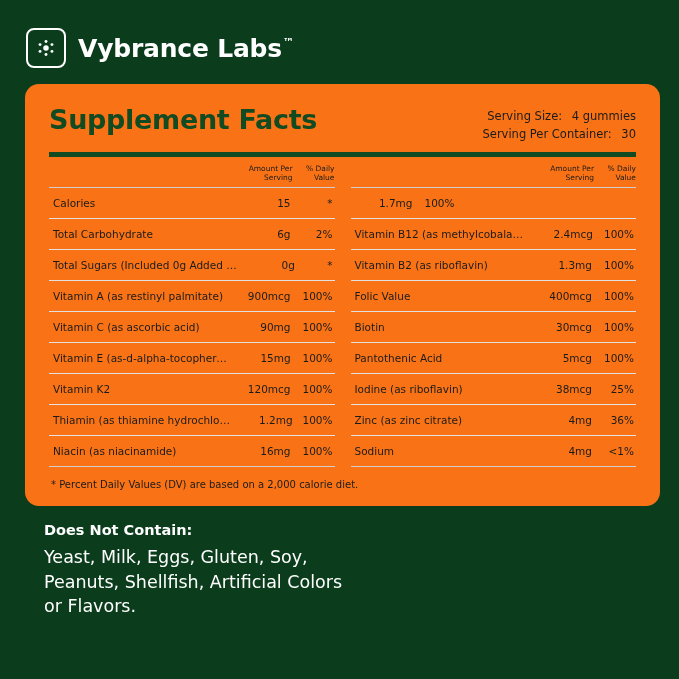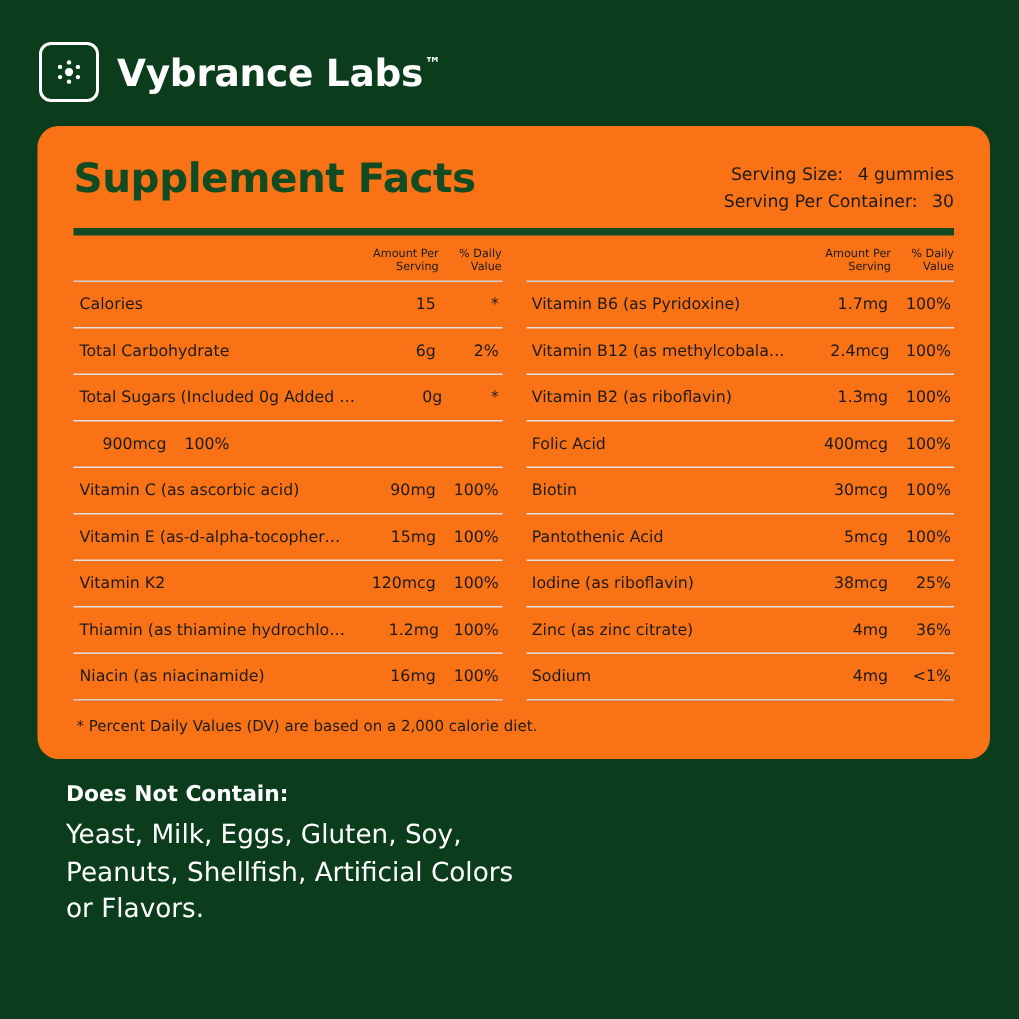--- a/index.html
+++ b/index.html
@@ -217,20 +217,21 @@
           <span class="f-name">Total Carbohydrate</span>
           <span class="f-amt">6g</span>
           <span class="f-dv">2%</span>
         </div>
         <div class="frow">
           <span class="f-name">Total Sugars (Included 0g Added Sugar)</span>
           <span class="f-amt">0g</span>
           <span class="f-dv">*</span>
         </div>
         <div class="frow">
+          <span class="f-name">Vitamin A (as restinyl palmitate)</span>
           <span class="f-amt">900mcg</span>
           <span class="f-dv">100%</span>
         </div>
         <div class="frow">
           <span class="f-name">Vitamin C (as ascorbic acid)</span>
           <span class="f-amt">90mg</span>
           <span class="f-dv">100%</span>
         </div>
         <div class="frow">
           <span class="f-name">Vitamin E (as-d-alpha-tocopherol)</span>
@@ -260,36 +261,35 @@
             <div>Amount Per</div>
             <div>Serving</div>
           </div>
           <div class="h h-dv">
             <div>% Daily</div>
             <div>Value</div>
           </div>
         </div>
 
         <div class="frow">
-          <span class="f-name">Vitamin B6 (as Pyridoxine)</span>
           <span class="f-amt">1.7mg</span>
           <span class="f-dv">100%</span>
         </div>
         <div class="frow">
           <span class="f-name">Vitamin B12 (as methylcobalamin)</span>
           <span class="f-amt">2.4mcg</span>
           <span class="f-dv">100%</span>
         </div>
         <div class="frow">
           <span class="f-name">Vitamin B2 (as riboflavin)</span>
           <span class="f-amt">1.3mg</span>
           <span class="f-dv">100%</span>
         </div>
         <div class="frow">
-          <span class="f-name">Folic Acid</span>
+          <span class="f-name">Folic Value</span>
           <span class="f-amt">400mcg</span>
           <span class="f-dv">100%</span>
         </div>
         <div class="frow">
           <span class="f-name">Biotin</span>
           <span class="f-amt">30mcg</span>
           <span class="f-dv">100%</span>
         </div>
         <div class="frow">
           <span class="f-name">Pantothenic Acid</span>

